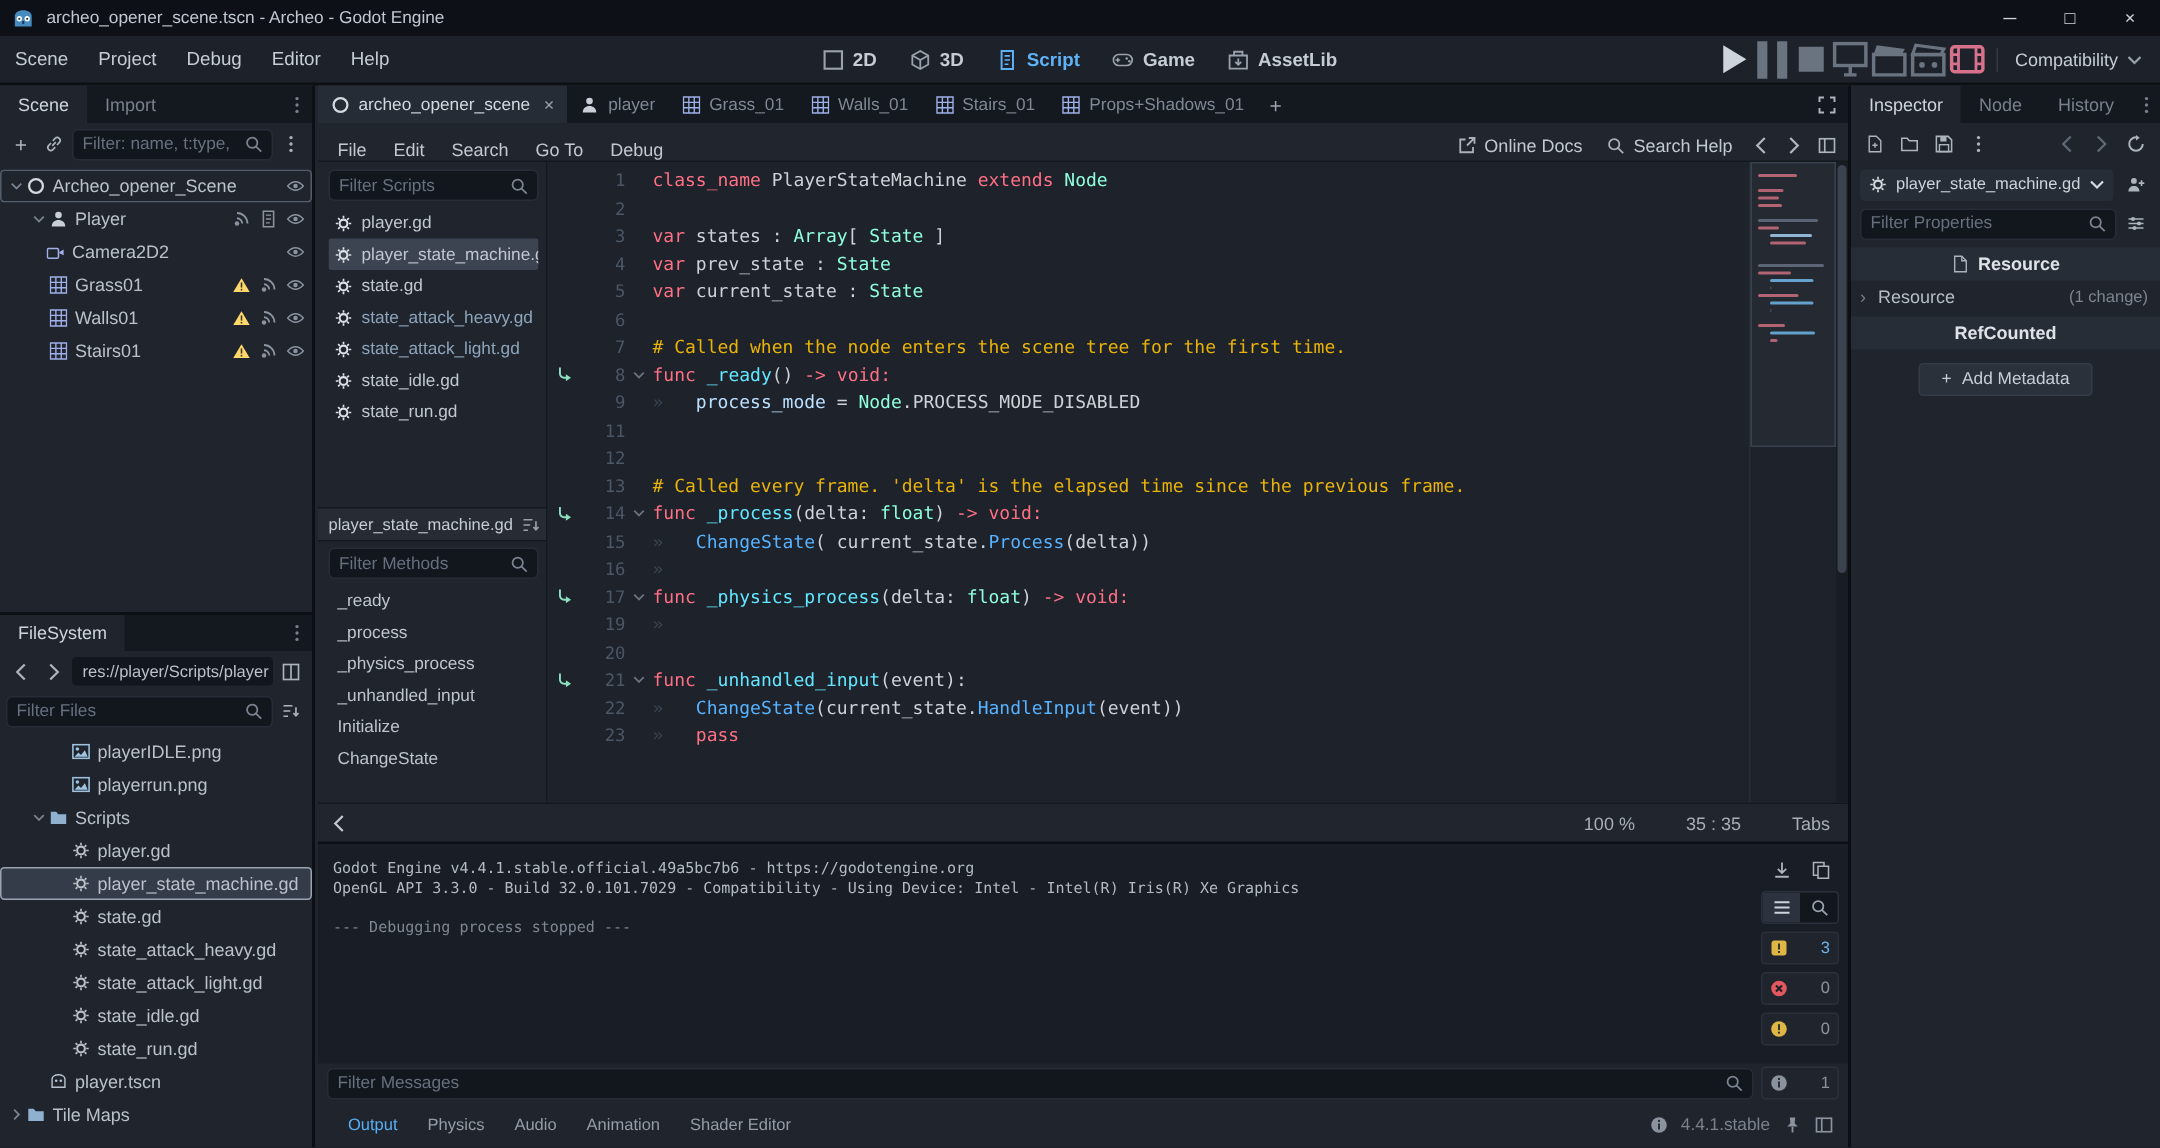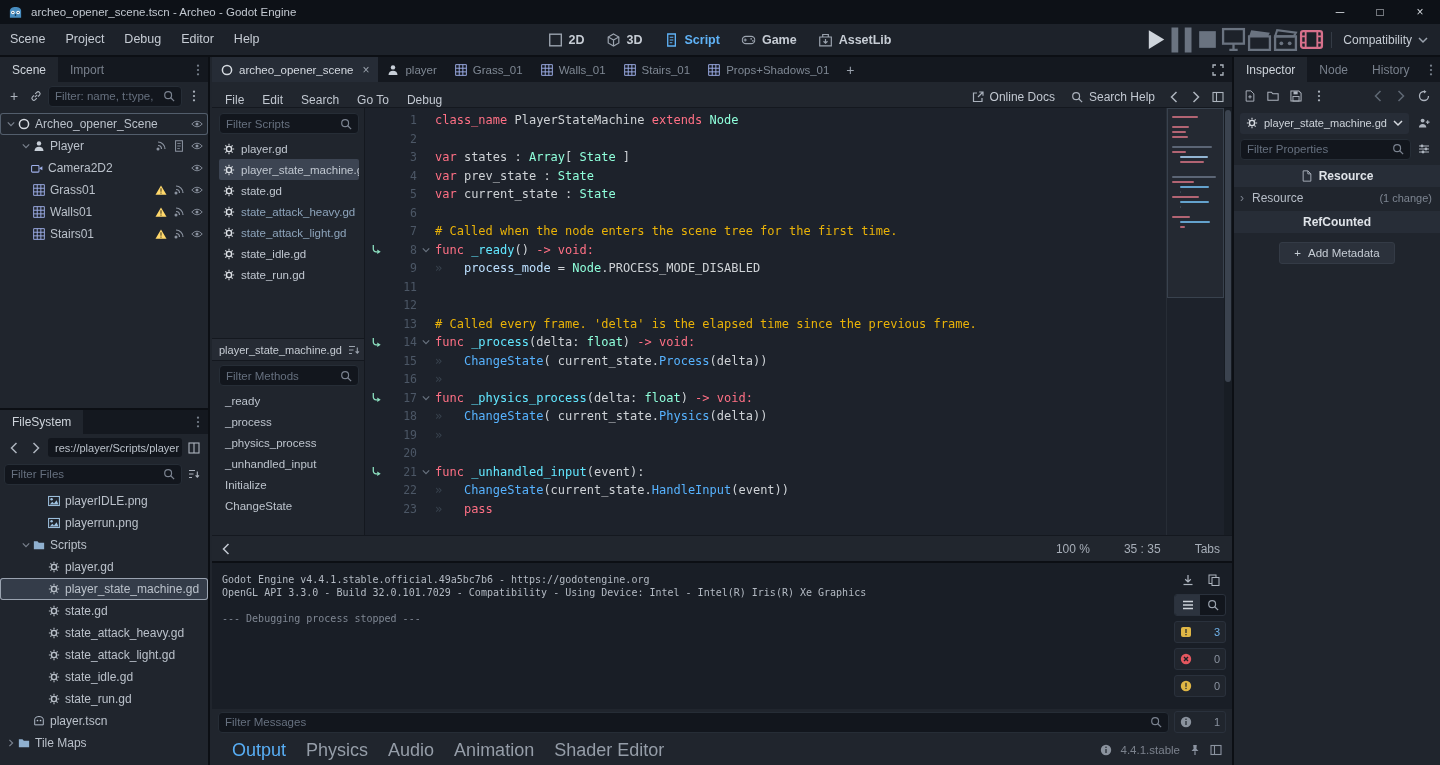--- a/index.html
+++ b/index.html
@@ -138,21 +138,21 @@
   .cbtn { width:24px; height:19px; display:flex; align-items:center; justify-content:center; color:#adb4be; }
   .seg { height:22px; background:#12161d; border:1px solid #2a313c; border-radius:3px; display:flex; overflow:hidden; }
   .seg .half { flex:1; display:flex; align-items:center; justify-content:center; color:#9aa2ad; }
   .seg .half.on { background:#2c333e; color:#cdd3da; }
   .badge { height:22px; background:#20252d; border:1px solid #2a313c; border-radius:3px; display:flex; align-items:center; justify-content:space-between; padding:0 5px; width:52px; flex:none; }
   .badge .cnt { font-size:11px; color:#8b93a0; }
   .badge .cnt.accent { color:#6fb1e8; }
 
   .msg-filter { height:26px; display:flex; align-items:center; gap:5px; padding:0 6px; flex:none; }
   .bottom-tabs { height:30px; display:flex; align-items:center; padding:0 10px; gap:2px; flex:none; }
-  .btab { padding:0 10px; font-size:18px; color:#959da8; }
+  .btab { padding:0 10px; font-size:11px; color:#959da8; }
   .btab.active { color:#58aef5; }
   .bt-right { margin-left:auto; display:flex; align-items:center; gap:9px; color:#7b828d; font-size:11.5px; }
   .bt-right .icon { color:#8b93a0; }
   .bt-right .icon.faint { color:#565f6b; }
 
   
   .insp-toolbar { height:28px; display:flex; align-items:center; gap:3px; padding:0 6px; flex:none; }
   .insp-res { height:26px; display:flex; align-items:center; gap:5px; padding:0 6px; flex:none; }
   .res-dd { flex:1; height:21px; background:#272d37; border-radius:3px; display:flex; align-items:center; gap:6px; padding:0 6px; min-width:0; }
   .res-dd .icon { color:#d6dae0; flex:none; }
@@ -936,21 +936,20 @@
                   <path d="M1 1l4 4 4-4" fill="none" stroke="currentColor" stroke-width="1.5"></path>
                 </svg></span><span class="code-text"><span class="tok-k">func</span><span class="tok-p"> </span><span class="tok-f">_process</span><span class="tok-p">(delta: </span><span class="tok-t">float</span><span class="tok-p">) </span><span class="tok-k">-&gt; void:</span></span></div>
             <div class="cl"><span class="conn"></span><span class="num">15</span><span class="fold"></span><span class="code-text"><span class="tok-w">»   </span><span class="tok-F">ChangeState</span><span class="tok-p">( current_state.</span><span class="tok-F">Process</span><span class="tok-p">(delta))</span></span></div>
             <div class="cl"><span class="conn"></span><span class="num">16</span><span class="fold"></span><span class="code-text"><span class="tok-w">»</span></span></div>
             <div class="cl"><span class="conn icon"><svg viewBox="0 0 12 12">
                   <path d="M2.5 1v4.5a3 3 0 003 3h1.5" fill="none" stroke="#8ce0c0" stroke-width="1.4"></path>
                   <path d="M6.8 6L10.6 8.5 6.8 11z" fill="#8ce0c0"></path>
                 </svg></span><span class="num">17</span><span class="fold icon"><svg viewBox="0 0 10 6">
                   <path d="M1 1l4 4 4-4" fill="none" stroke="currentColor" stroke-width="1.5"></path>
                 </svg></span><span class="code-text"><span class="tok-k">func</span><span class="tok-p"> </span><span class="tok-f">_physics_process</span><span class="tok-p">(delta: </span><span class="tok-t">float</span><span class="tok-p">) </span><span class="tok-k">-&gt; void:</span></span></div>
-            <div class="cl"><span class="conn"></span><span class="num">18</span><span class="fold"></span><span class="code-text"><span class="tok-w">»   </span><span class="tok-F">ChangeState</span><span class="tok-p">( current_state.</span><span class="tok-F">Physics</span><span class="tok-p">(delta))</span></span></div>
             <div class="cl"><span class="conn"></span><span class="num">19</span><span class="fold"></span><span class="code-text"><span class="tok-w">»</span></span></div>
             <div class="cl"><span class="conn"></span><span class="num">20</span><span class="fold"></span><span class="code-text"></span></div>
             <div class="cl"><span class="conn icon"><svg viewBox="0 0 12 12">
                   <path d="M2.5 1v4.5a3 3 0 003 3h1.5" fill="none" stroke="#8ce0c0" stroke-width="1.4"></path>
                   <path d="M6.8 6L10.6 8.5 6.8 11z" fill="#8ce0c0"></path>
                 </svg></span><span class="num">21</span><span class="fold icon"><svg viewBox="0 0 10 6">
                   <path d="M1 1l4 4 4-4" fill="none" stroke="currentColor" stroke-width="1.5"></path>
                 </svg></span><span class="code-text"><span class="tok-k">func</span><span class="tok-p"> </span><span class="tok-f">_unhandled_input</span><span class="tok-p">(event):</span></span></div>
             <div class="cl"><span class="conn"></span><span class="num">22</span><span class="fold"></span><span class="code-text"><span class="tok-w">»   </span><span class="tok-F">ChangeState</span><span class="tok-p">(current_state.</span><span class="tok-F">HandleInput</span><span class="tok-p">(event))</span></span></div>
             <div class="cl"><span class="conn"></span><span class="num">23</span><span class="fold"></span><span class="code-text"><span class="tok-w">»   </span><span class="tok-k">pass</span></span></div>

